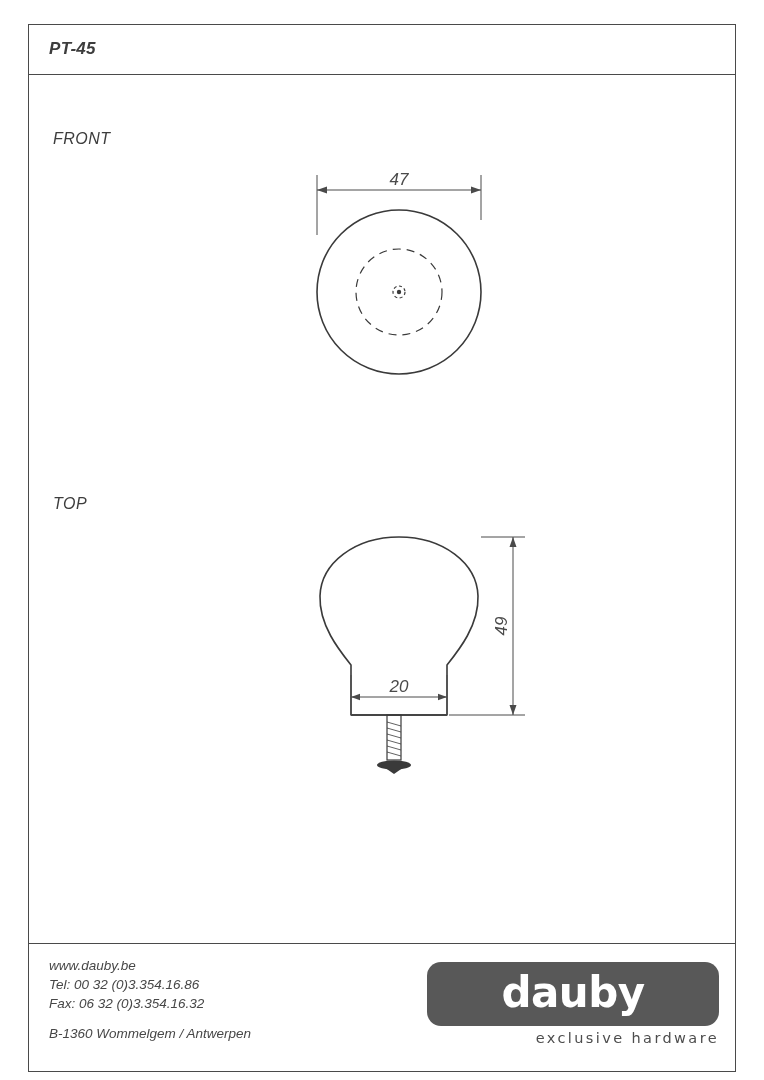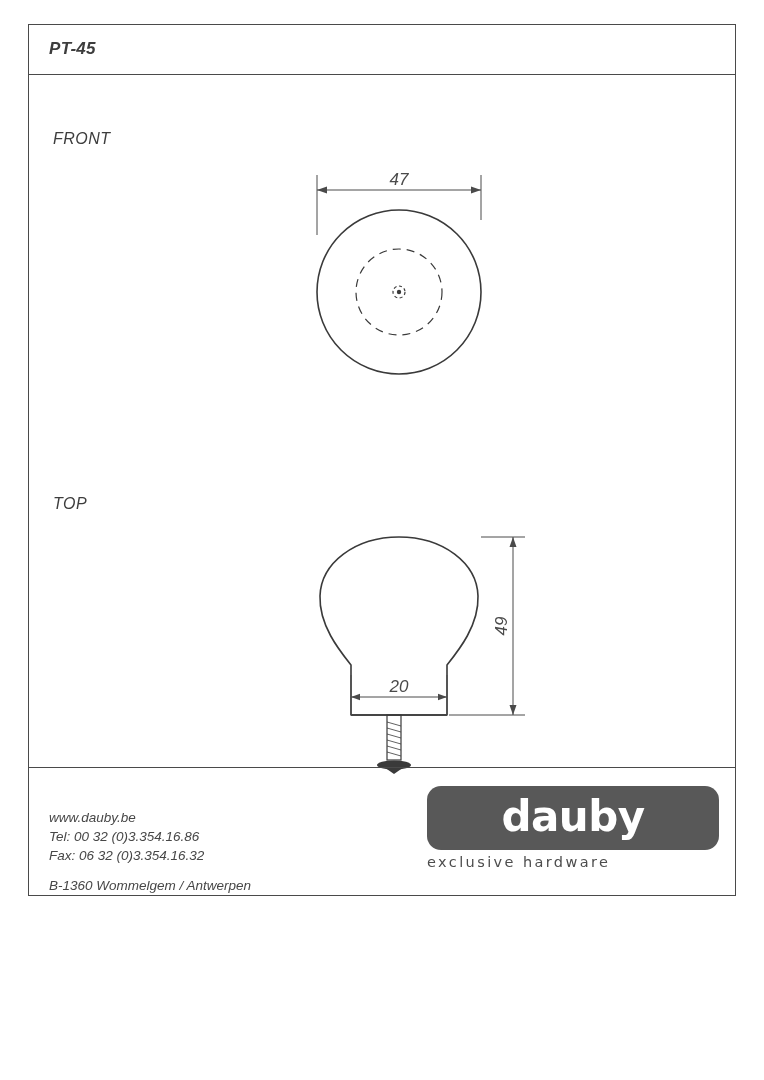--- a/index.html
+++ b/index.html
@@ -12,21 +12,21 @@
     height: 1080px;
     font-family: "Liberation Sans", sans-serif;
     color: #3a3a3a;
   }
 
   .sheet {
     position: absolute;
     left: 28px;
     top: 24px;
     width: 708px;
-    height: 872px;
+    height: 1048px;
     border: 1.5px solid #4a4a4a;
     box-sizing: border-box;
     background: #fff;
   }
 
   
   .title-bar {
     position: absolute;
     left: 0;
     top: 0;
@@ -76,21 +76,20 @@
     box-sizing: border-box;
   }
   .footer-text {
     position: absolute;
     left: 20px;
     top: 12px;
     font-size: 13.5px;
     font-style: italic;
     color: #474747;
     line-height: 19px;
-    margin-top: 28px;
   }
   .footer-text .gap { display: block; height: 11px; }
 
   .logo-box {
     position: absolute;
     right: 16px;
     top: 18px;
     width: 292px;
     height: 92px;
   }
@@ -115,21 +114,21 @@
     font-size: 42px;
     font-weight: bold;
     letter-spacing: -0.5px;
     font-family: "DejaVu Sans", sans-serif;
   }
   .logo-sub {
     position: absolute;
     left: 0;
     top: 68px;
     width: 292px;
-    text-align: left;
+    text-align: right;
     font-size: 14.5px;
     color: #4d4d4d;
     letter-spacing: 2.4px;
     font-family: "DejaVu Sans", sans-serif;
   }
 
   
   .dim-text {
     font-family: "Liberation Sans", sans-serif;
     font-style: italic;

